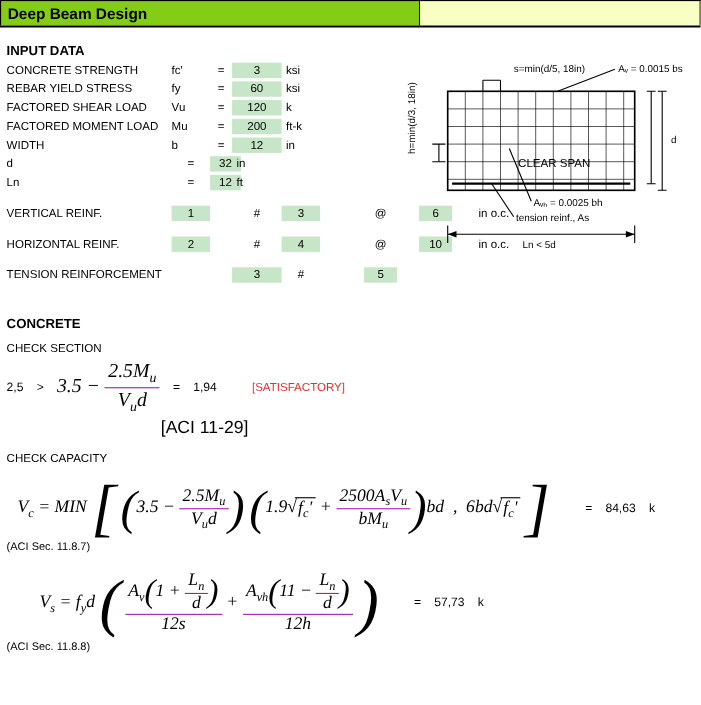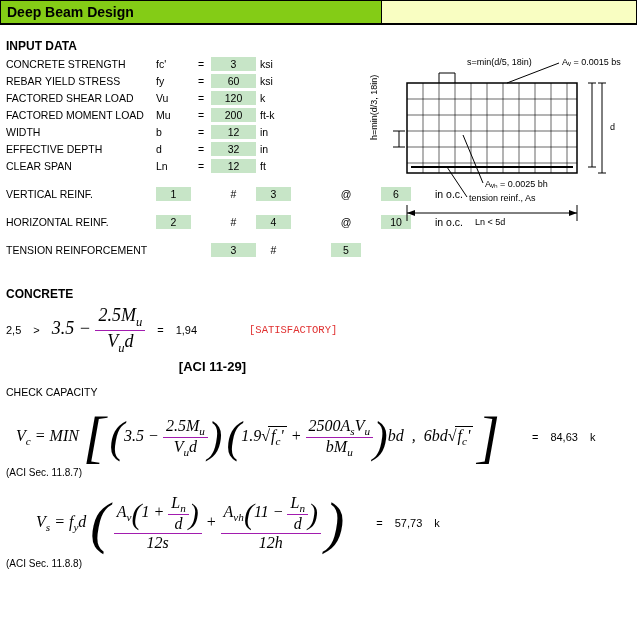--- a/index.html
+++ b/index.html
@@ -79,21 +79,21 @@
     font-style: italic;
   }
   .frac .num { display: block; border-bottom: 1px solid #a21caf; padding: 0 3px; }
   .frac .den { display: block; padding: 0 3px; }
   .math {
     font-family: 'Times New Roman', serif;
     font-style: italic;
     font-size: 14px;
   }
   .satisfactory { color: #e03030; font-size: 10.5px; }
-  .ref { font-size: 13px; text-align: right; font-weight: bold; }
+  .ref { font-size: 16px; text-align: center; }
   .analysis-block { margin-top: 30px; }
   .result-right {
     display: inline-flex;
     align-items: center;
     gap: 12px;
     font-size: 11px;
   }
   .aci-right { font-size: 10px; margin-right: 40px; margin-top: 6px; }
   .big-brace {
     font-size: 58px;
@@ -244,21 +244,20 @@
     <div class="green-cell">12</div>
     <div class="unit">in</div>
     <div></div>
       <div></div>
       <div></div>
       <div></div>
       <div></div>
       <div></div>
       <div></div>
 
-    <div>EFFECTIVE DEPTH</div>
     <div>d</div>
     <div class="eq">=</div>
     <div class="green-cell">32</div>
     <div class="unit">in</div>
     <div></div>
       <div></div>
       <div></div>
       <div></div>
       <div></div>
       <div></div>
@@ -319,27 +318,28 @@
     <div></div>
       <div></div>
       <div></div>
       <div></div>
       <div></div>
   </div>
 
   <div class="analysis-block">
     <div class="section-title">CONCRETE</div>
 
+    <div style="font-size:10.5px; margin-top:10px;">CHECK SECTION</div>
     <div class="formula-row">
       <span style="">2,5</span>
       <span>&gt;</span>
       <span class="math" style="font-size:18px;">3.5 − <span class="frac"><span class="num">2.5<i>M<sub>u</sub></i></span><span class="den"><i>V<sub>u</sub>d</i></span></span></span>
       <span>=</span>
       <span>1,94</span>
-      <span class="satisfactory" style="margin-left:40px;font-family:Liberation Mono, monospace;">[SATISFACTORY]</span>
+      <span class="satisfactory" style="margin-left:20px;">[SATISFACTORY]</span>
     </div>
     <div class="ref" style="margin-left:120px; width:120px;">[ACI 11-29]</div>
 
     <div style="font-size:10.5px; margin-top:12px;">CHECK CAPACITY</div>
 
     <div class="formula-row" style="margin-top:16px;">
       <span class="math" style="font-size:16px; margin-left:10px;">
         V<sub>c</sub> = MIN
         <span class="big-brace">[</span>
         <span class="med-brace">(</span>3.5 − <span class="frac"><span class="num">2.5M<sub>u</sub></span><span class="den">V<sub>u</sub>d</span></span><span class="med-brace">)</span>

